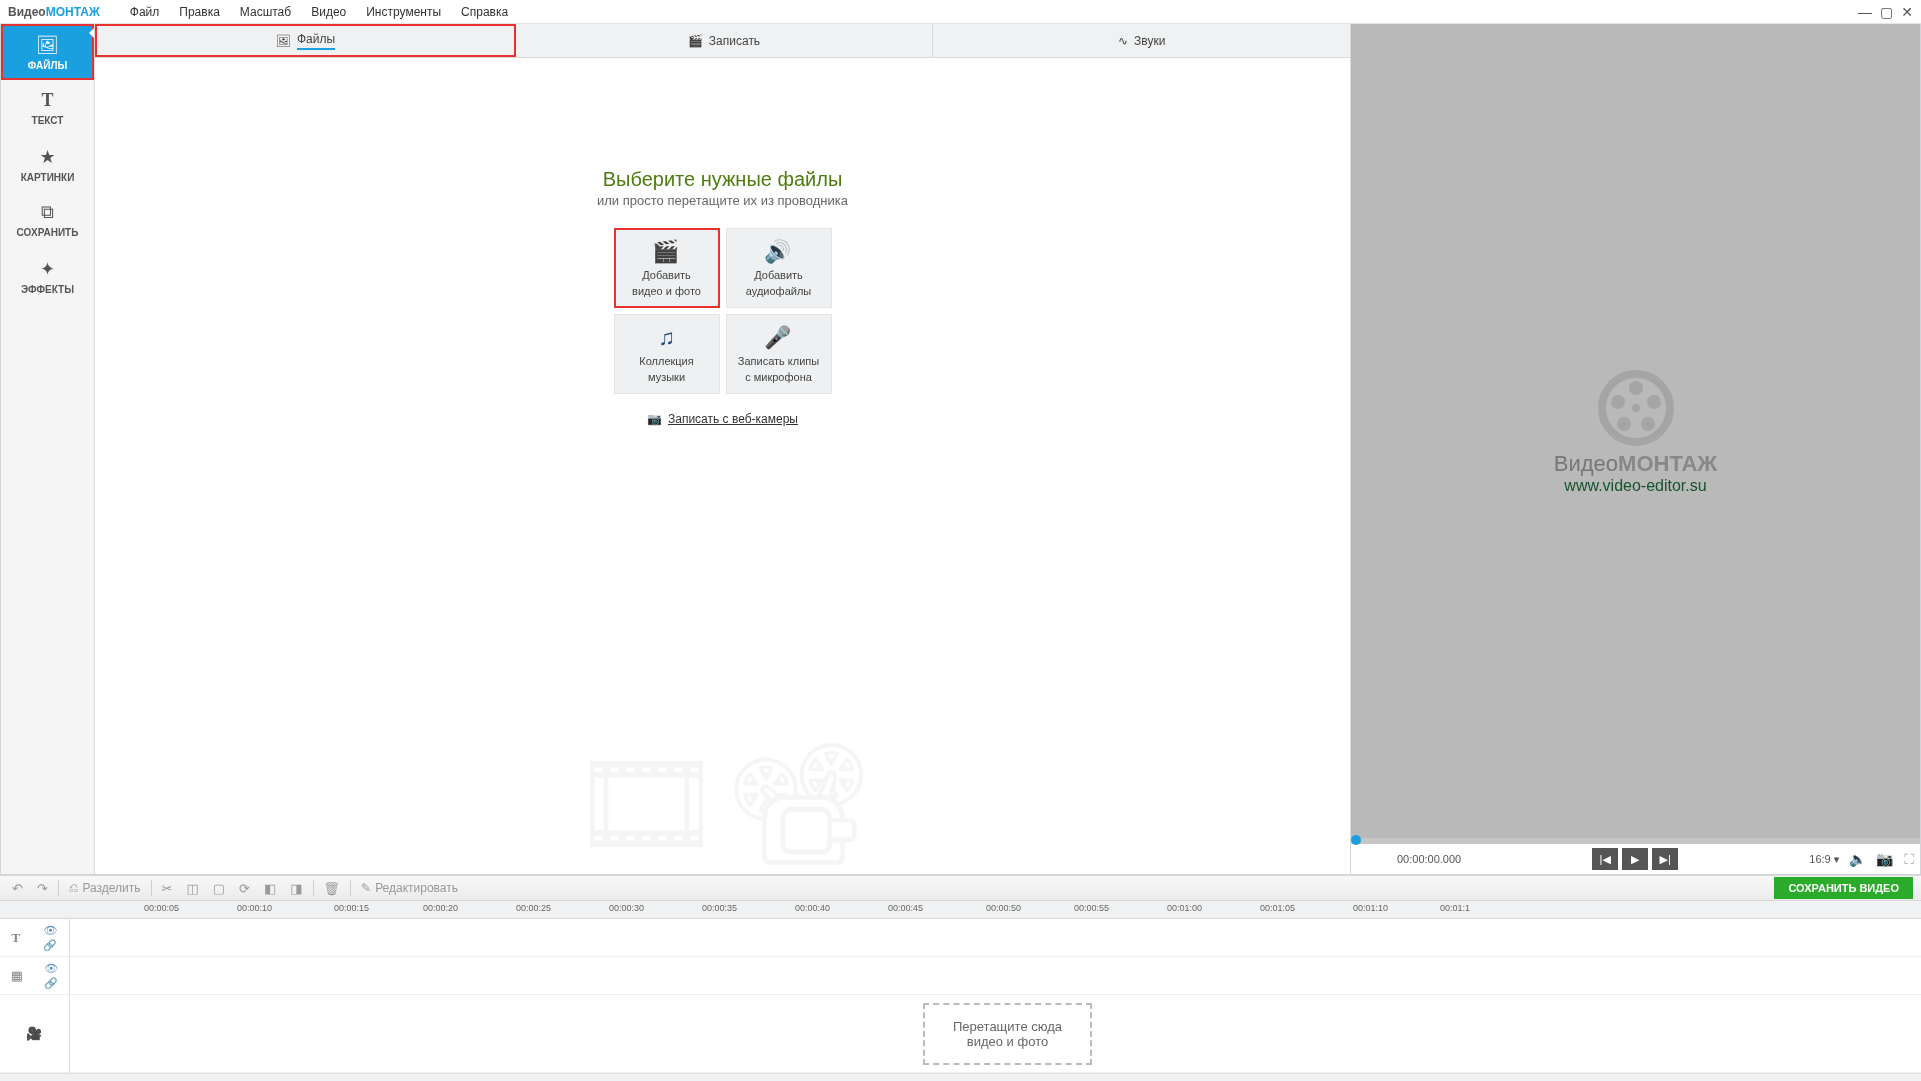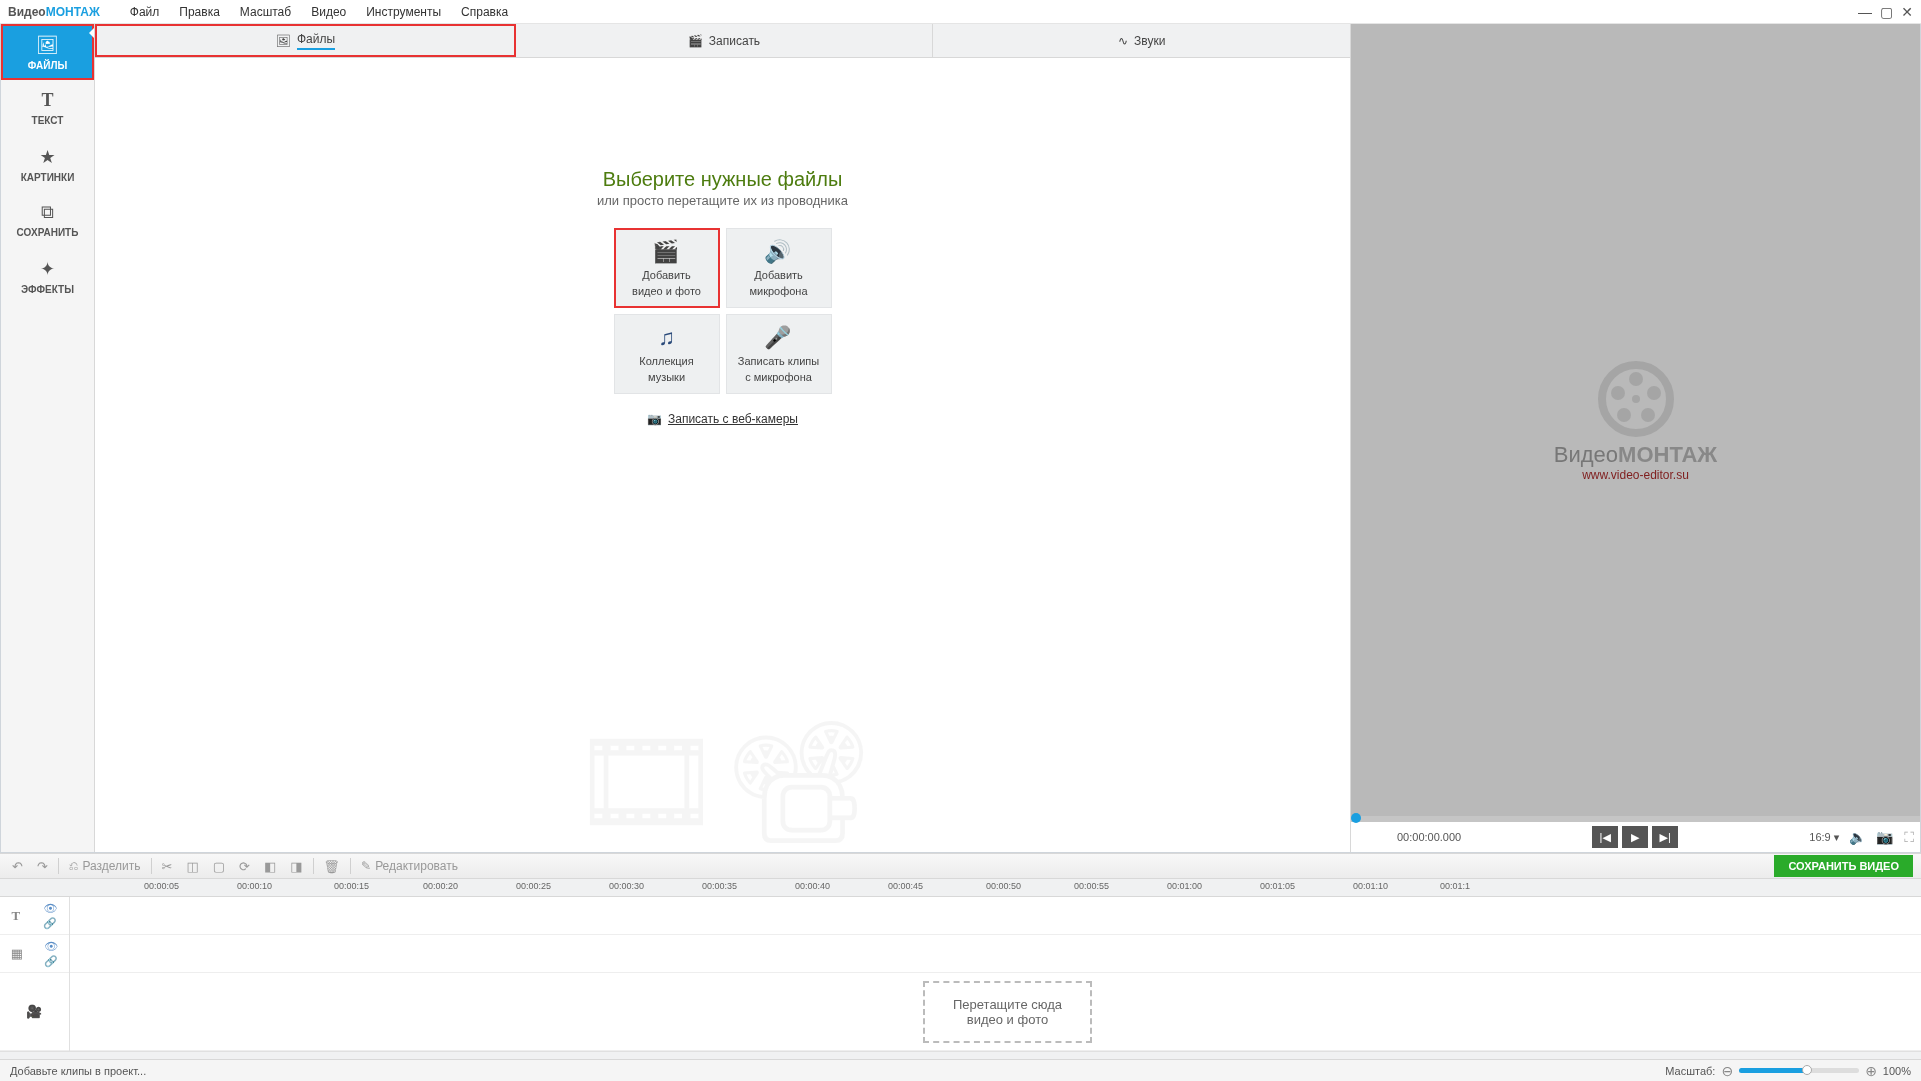--- a/index.html
+++ b/index.html
@@ -44,21 +44,21 @@
 .weblink { margin-top: 18px; display: flex; align-items: center; gap: 6px; font-size: 12px; color: #333; }
 .weblink a { color: #333; text-decoration: underline; cursor: pointer; }
 .bgdeco { position: absolute; bottom: 0; left: 50%; transform: translateX(-50%); opacity: 0.08; font-size: 120px; pointer-events: none; color: #888; }
 
 
 .preview { width: 570px; background: #b9b9b9; display: flex; flex-direction: column; border-left: 1px solid #d8d8d8; }
 .previewarea { flex: 1; display: flex; align-items: center; justify-content: center; position: relative; }
 .previewplaceholder { text-align: center; color: #888; }
 .previewplaceholder .pl1 { font-size: 22px; color: #777; }
 .previewplaceholder .pl1 .b { color: #888; font-weight: bold; }
-.previewplaceholder .pl2 { font-size: 12px; color: #7f1d1d; }
+.previewplaceholder .pl2 { font-size: 16px; color: #14532d; }
 .previewslider { height: 6px; background: #c5c5c5; position: relative; }
 .previewslider .handle { position: absolute; left: 0; top: -3px; width: 10px; height: 10px; background: #1a9fe0; border-radius: 50%; }
 .previewctrls { height: 30px; background: #fff; display: flex; align-items: center; padding: 0 6px; gap: 4px; }
 .previewctrls .tc { font-size: 11px; color: #555; padding-left: 40px; }
 .previewctrls .pbtn { width: 26px; height: 22px; background: #555; color: #fff; display: flex; align-items: center; justify-content: center; cursor: pointer; font-size: 11px; }
 .previewctrls .spacer { flex: 1; }
 .previewctrls .ratio { font-size: 11px; color: #555; cursor: pointer; }
 .previewctrls .picon { font-size: 14px; color: #aaa; cursor: pointer; margin-left: 6px; }
 
 
@@ -161,21 +161,21 @@
         <div class="sub">или просто перетащите их из проводника</div>
         <div class="btngrid">
           <div class="bigbtn highlighted">
             <span class="bicon">🎬</span>
             <span>Добавить</span>
             <span>видео и фото</span>
           </div>
           <div class="bigbtn">
             <span class="bicon">🔊</span>
             <span>Добавить</span>
-            <span>микрофона</span>
+            <span>аудиофайлы</span>
           </div>
           <div class="bigbtn">
             <span class="bicon">♫</span>
             <span>Коллекция</span>
             <span>музыки</span>
           </div>
           <div class="bigbtn">
             <span class="bicon">🎤</span>
             <span>Записать клипы</span>
             <span>с микрофона</span>
@@ -292,27 +292,13 @@
       <div class="trow big">
         <div class="dropzone">
           <div>Перетащите сюда</div>
           <div>видео и фото</div>
         </div>
       </div>
     </div>
   </div>
   <div class="trackfooter"></div>
 
-  <div class="statusbar">
-    <span>Добавьте клипы в проект...</span>
-    <span class="spacer"></span>
-    <span class="zoomctl">
-      <span>Масштаб:</span>
-      <span class="zbtn">⊖</span>
-      <span class="zoomslider">
-        <span class="fill"></span>
-          <span class="zhandle"></span>
-      </span>
-      <span class="zbtn">⊕</span>
-      <span>100%</span>
-    </span>
-  </div>
 </div>
 
 </body></html>

